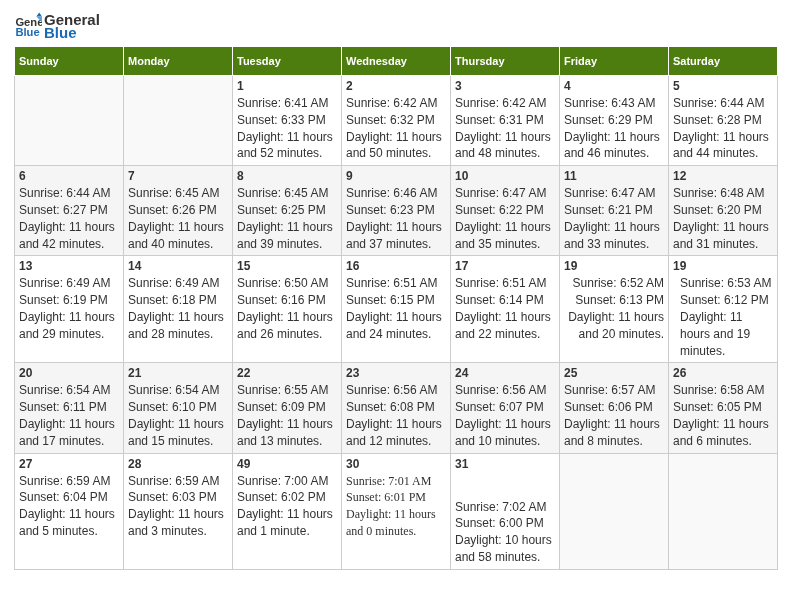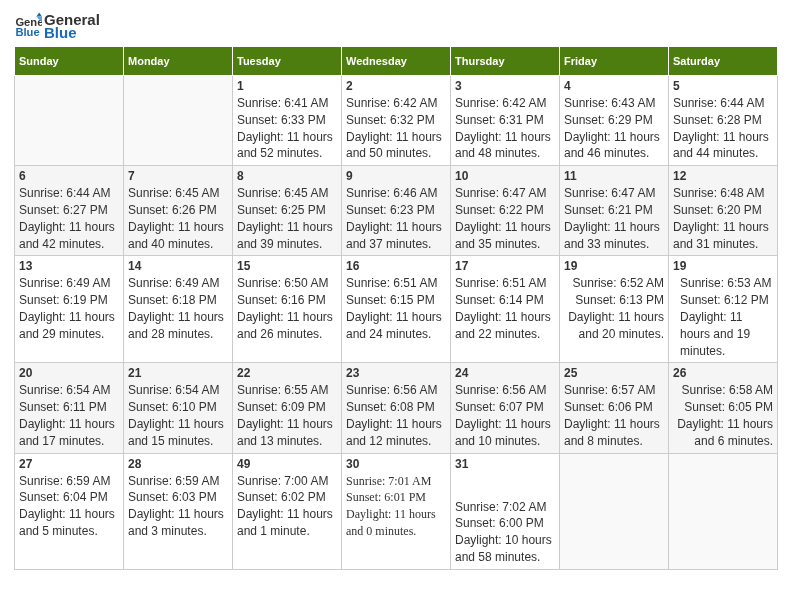--- a/index.html
+++ b/index.html
@@ -273,21 +273,21 @@
 Daylight: 11 hours and 10 minutes.</div>
           </td>
           <td>
             <span class="day-num">25</span>
             <div class="cell-info" style="white-space: pre-line;">Sunrise: 6:57 AM
 Sunset: 6:06 PM
 Daylight: 11 hours and 8 minutes.</div>
           </td>
           <td>
             <span class="day-num">26</span>
-            <div class="cell-info" style="white-space: pre-line; text-align: right;">Sunrise: 6:58 AM
+            <div class="cell-info" style="white-space: pre-line;">Sunrise: 6:58 AM
 Sunset: 6:05 PM
 Daylight: 11 hours and 6 minutes.</div>
           </td>
         </tr>
         <tr>
           <td>
             <span class="day-num">27</span>
             <div class="cell-info" style="white-space: pre-line;">Sunrise: 6:59 AM
 Sunset: 6:04 PM
 Daylight: 11 hours and 5 minutes.</div>

